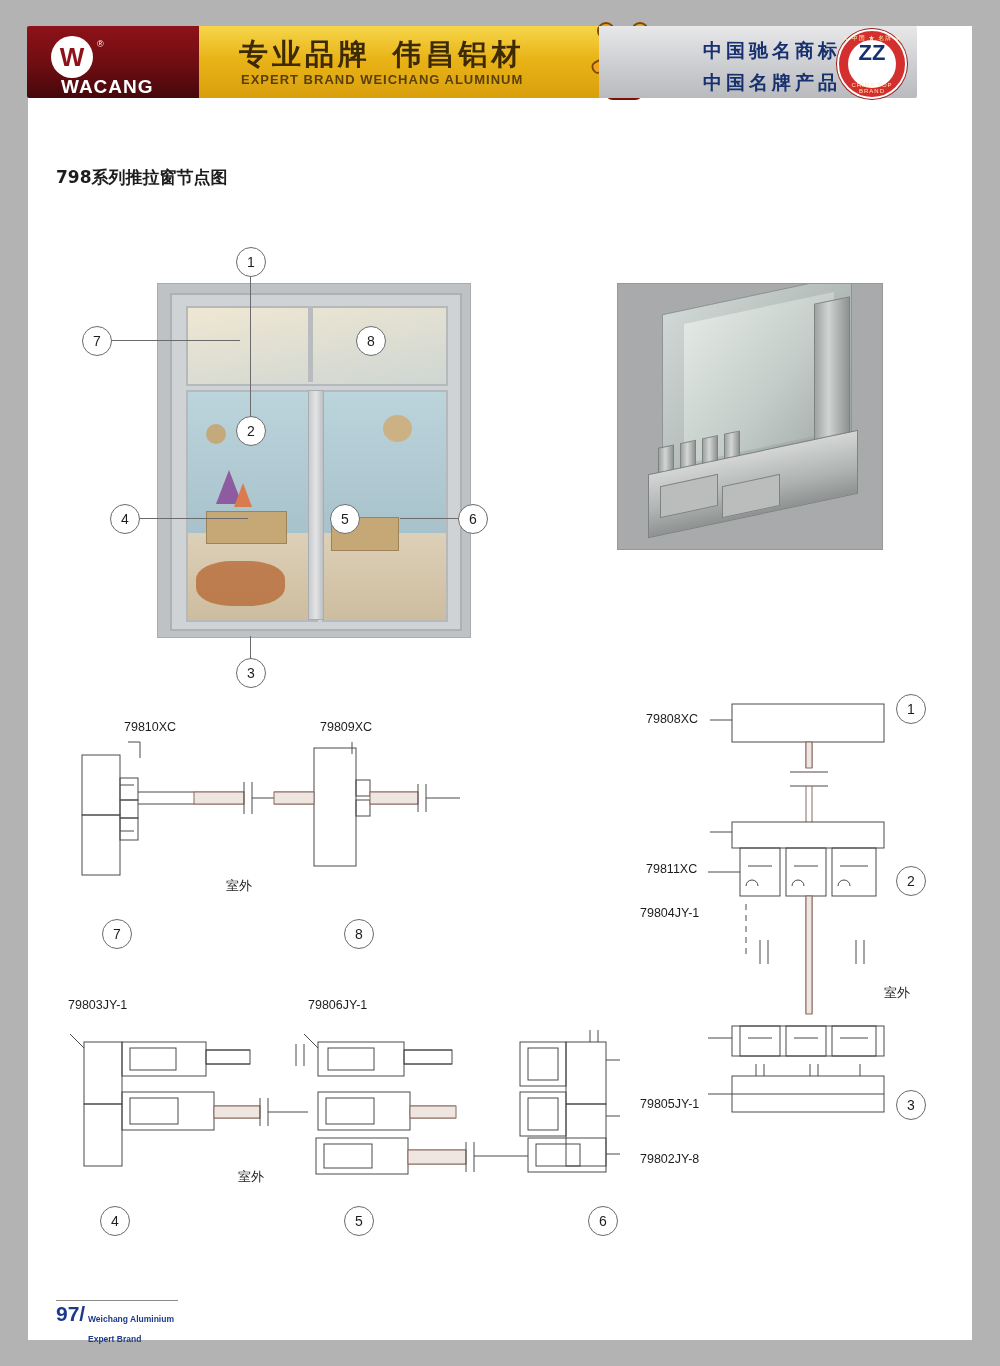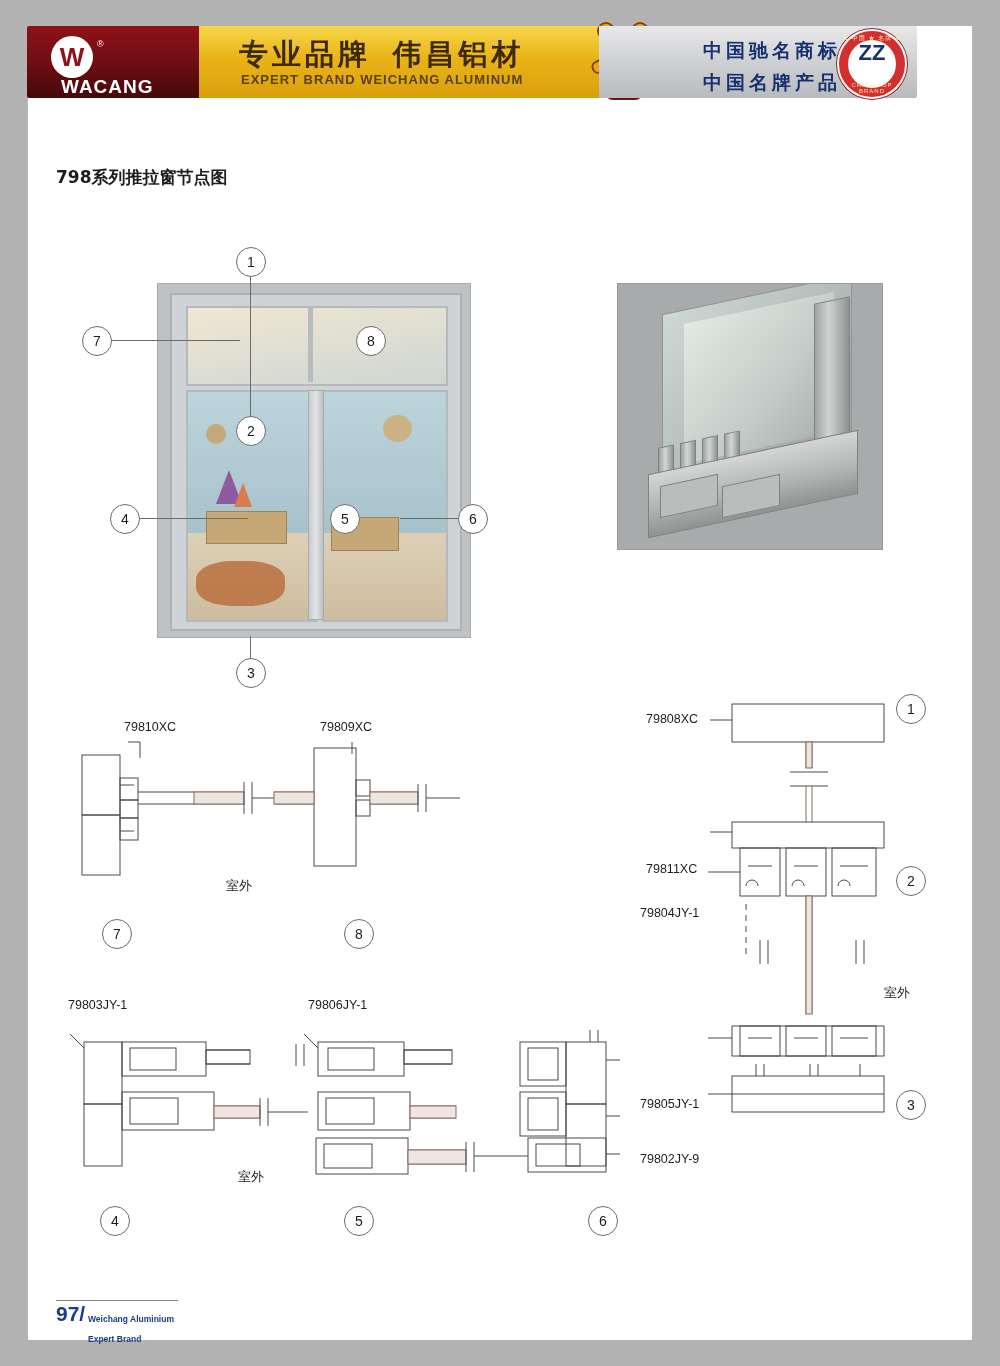--- a/index.html
+++ b/index.html
@@ -662,21 +662,21 @@
       <path d="M120 182 h-32"></path>
       <path d="M112 348 h-24"></path>
       <path d="M112 404 h-24"></path>
     </g>
   </svg>
 
   <div class="code-label" style="left:646px; top:712px;">79808XC</div>
   <div class="code-label" style="left:646px; top:862px;">79811XC</div>
   <div class="code-label" style="left:640px; top:906px;">79804JY-1</div>
   <div class="code-label" style="left:640px; top:1097px;">79805JY-1</div>
-  <div class="code-label" style="left:640px; top:1152px;">79802JY-9</div>
+  <div class="code-label" style="left:640px; top:1152px;">79802JY-8</div>
   <div class="cn-label" style="left:884px; top:984px;">室外</div>
 
   <div class="bubble" style="left:896px; top:694px;">1</div>
   <div class="bubble" style="left:896px; top:866px;">2</div>
   <div class="bubble" style="left:896px; top:1090px;">3</div>
 
   <svg class="dwg" style="left:60px; top:1020px;" width="580" height="200" viewBox="0 0 580 200">
     <g fill="none" stroke="#4a4a4a" stroke-width="1">
 
       <rect x="24" y="22" width="38" height="62"></rect>

